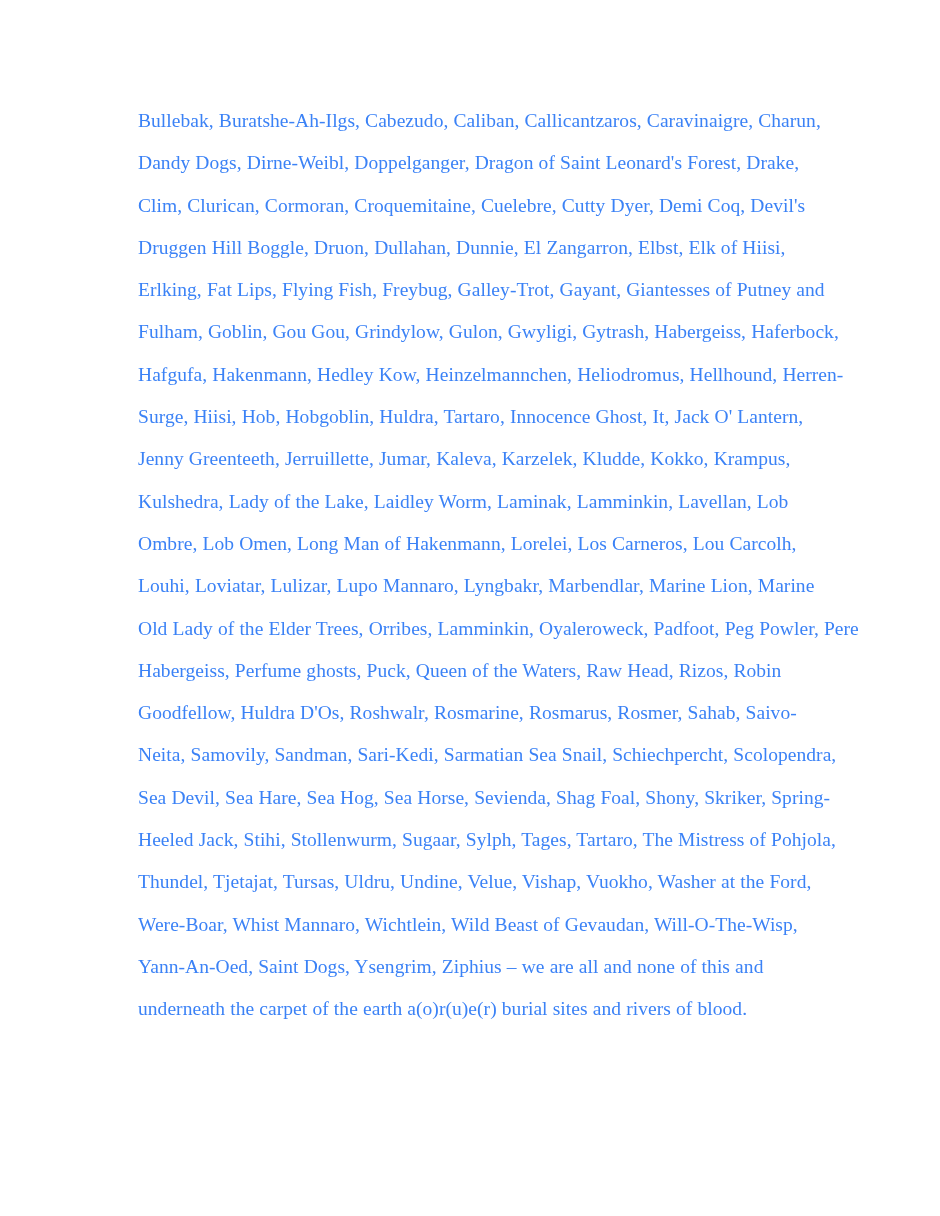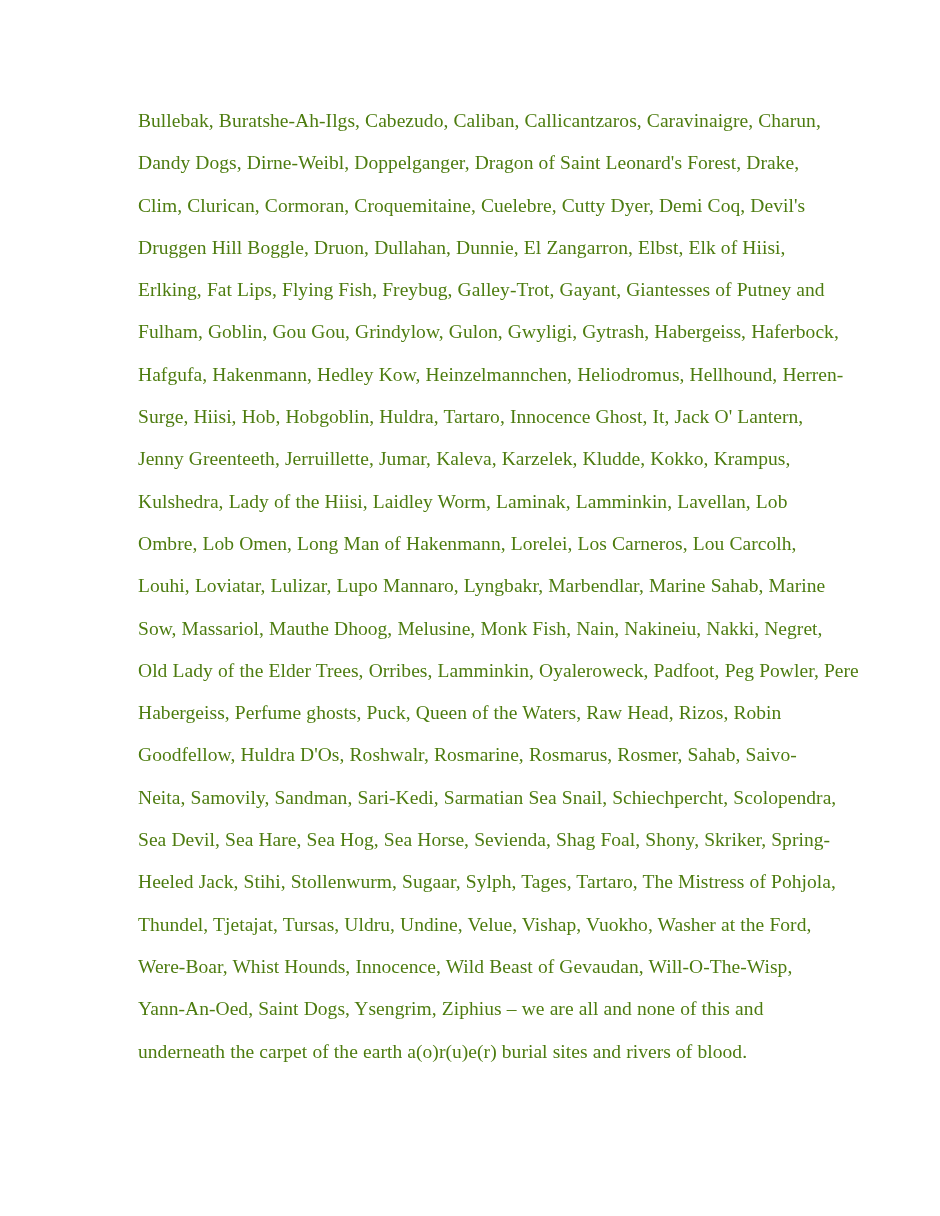--- a/index.html
+++ b/index.html
@@ -43,47 +43,46 @@
     letter-spacing: 0.05px;
   }
 
   
   .line {
     display: block;
     height: 42.3px;
     line-height: 42.3px;
     white-space: nowrap;
     font-size: 19.5px;
-    color: #4d7c0f;
+    color: #3b82f6;
   }
 </style>
 </head>
 <body>
 
 <div class="page">
   <div class="text-block">
     <div class="para" id="paragraph-lines">
         <span class="line">Bullebak, Buratshe-Ah-Ilgs, Cabezudo, Caliban, Callicantzaros, Caravinaigre, Charun,</span>
         <span class="line">Dandy Dogs, Dirne-Weibl, Doppelganger, Dragon of Saint Leonard's Forest, Drake,</span>
         <span class="line">Clim, Clurican, Cormoran, Croquemitaine, Cuelebre, Cutty Dyer, Demi Coq, Devil's</span>
         <span class="line">Druggen Hill Boggle, Druon, Dullahan, Dunnie, El Zangarron, Elbst, Elk of Hiisi,</span>
         <span class="line">Erlking, Fat Lips, Flying Fish, Freybug, Galley-Trot, Gayant, Giantesses of Putney and</span>
         <span class="line">Fulham, Goblin, Gou Gou, Grindylow, Gulon, Gwyligi, Gytrash, Habergeiss, Haferbock,</span>
         <span class="line">Hafgufa, Hakenmann, Hedley Kow, Heinzelmannchen, Heliodromus, Hellhound, Herren-</span>
         <span class="line">Surge, Hiisi, Hob, Hobgoblin, Huldra, Tartaro, Innocence Ghost, It, Jack O' Lantern,</span>
         <span class="line">Jenny Greenteeth, Jerruillette, Jumar, Kaleva, Karzelek, Kludde, Kokko, Krampus,</span>
-        <span class="line">Kulshedra, Lady of the Hiisi, Laidley Worm, Laminak, Lamminkin, Lavellan, Lob</span>
+        <span class="line">Kulshedra, Lady of the Lake, Laidley Worm, Laminak, Lamminkin, Lavellan, Lob</span>
         <span class="line">Ombre, Lob Omen, Long Man of Hakenmann, Lorelei, Los Carneros, Lou Carcolh,</span>
-        <span class="line">Louhi, Loviatar, Lulizar, Lupo Mannaro, Lyngbakr, Marbendlar, Marine Sahab, Marine</span>
-        <span class="line">Sow, Massariol, Mauthe Dhoog, Melusine, Monk Fish, Nain, Nakineiu, Nakki, Negret,</span>
+        <span class="line">Louhi, Loviatar, Lulizar, Lupo Mannaro, Lyngbakr, Marbendlar, Marine Lion, Marine</span>
         <span class="line">Old Lady of the Elder Trees, Orribes, Lamminkin, Oyaleroweck, Padfoot, Peg Powler, Pere</span>
         <span class="line">Habergeiss, Perfume ghosts, Puck, Queen of the Waters, Raw Head, Rizos, Robin</span>
         <span class="line">Goodfellow, Huldra D'Os, Roshwalr, Rosmarine, Rosmarus, Rosmer, Sahab, Saivo-</span>
         <span class="line">Neita, Samovily, Sandman, Sari-Kedi, Sarmatian Sea Snail, Schiechpercht, Scolopendra,</span>
         <span class="line">Sea Devil, Sea Hare, Sea Hog, Sea Horse, Sevienda, Shag Foal, Shony, Skriker, Spring-</span>
         <span class="line">Heeled Jack, Stihi, Stollenwurm, Sugaar, Sylph, Tages, Tartaro, The Mistress of Pohjola,</span>
         <span class="line">Thundel, Tjetajat, Tursas, Uldru, Undine, Velue, Vishap, Vuokho, Washer at the Ford,</span>
-        <span class="line">Were-Boar, Whist Hounds, Innocence, Wild Beast of Gevaudan, Will-O-The-Wisp,</span>
+        <span class="line">Were-Boar, Whist Mannaro, Wichtlein, Wild Beast of Gevaudan, Will-O-The-Wisp,</span>
         <span class="line">Yann-An-Oed, Saint Dogs, Ysengrim, Ziphius – we are all and none of this and</span>
         <span class="line">underneath the carpet of the earth a(o)r(u)e(r) burial sites and rivers of blood.</span>
       </div>
   </div>
 </div>
 
 </body></html>

